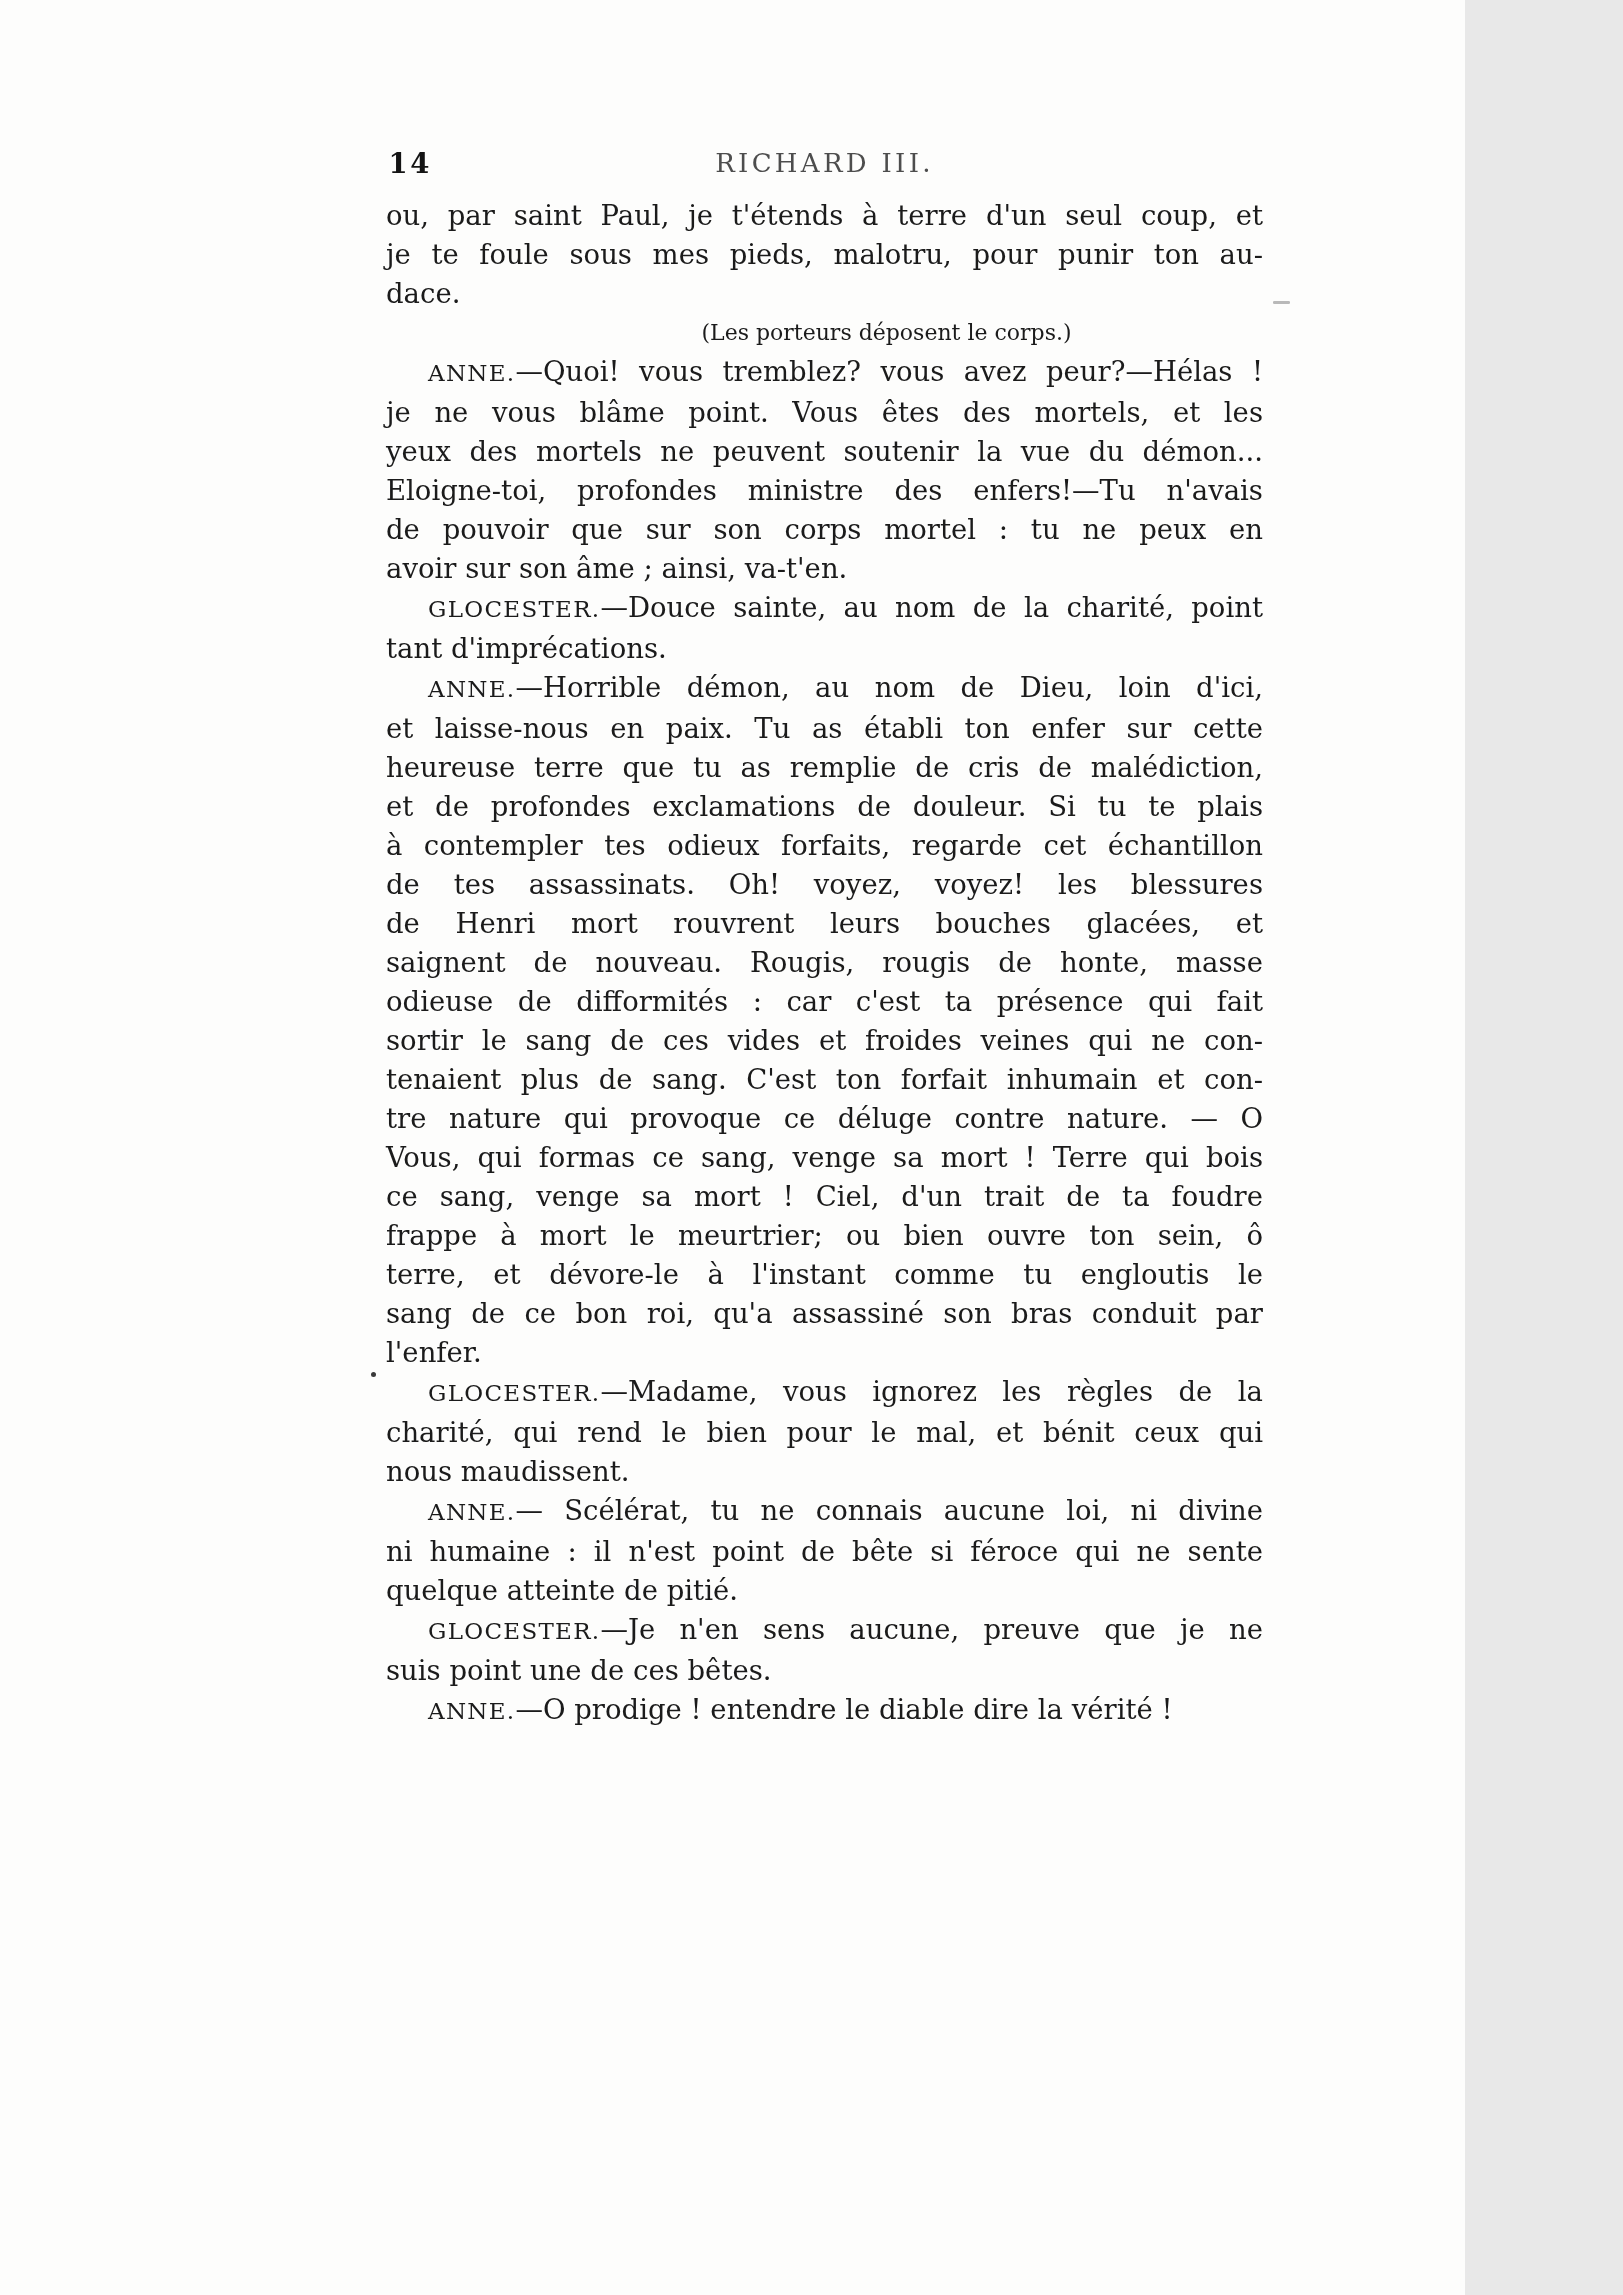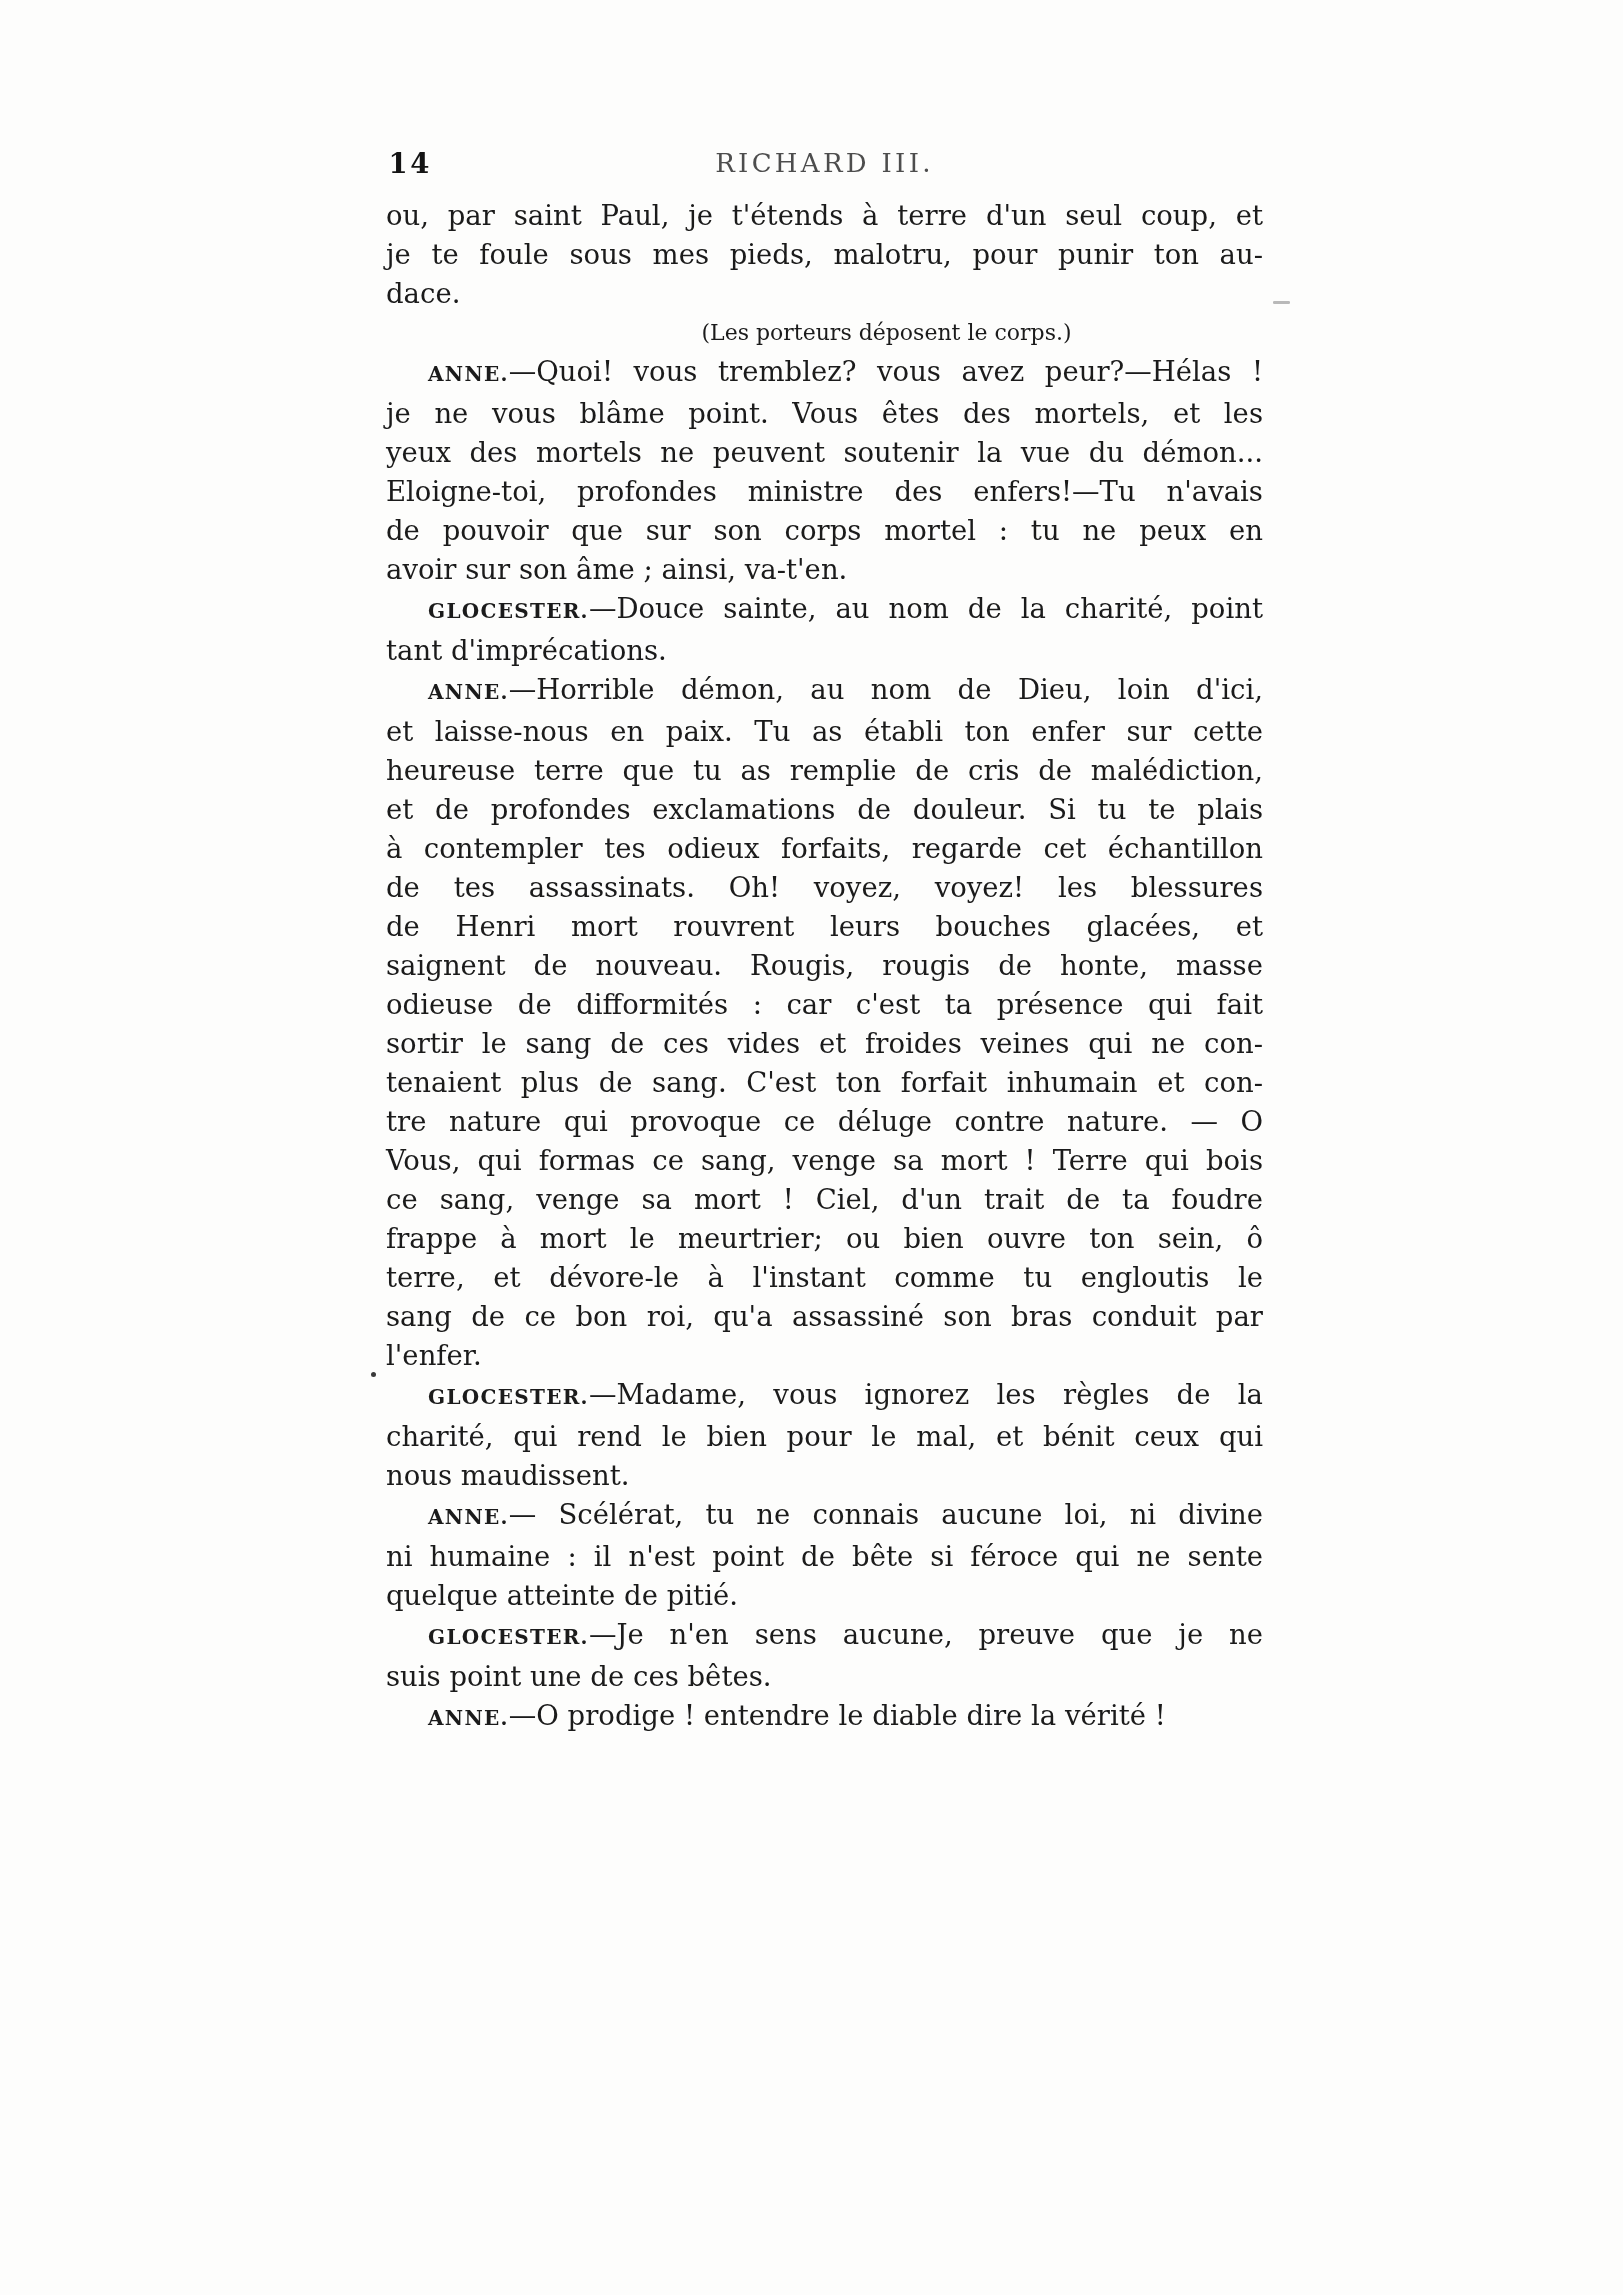--- a/index.html
+++ b/index.html
@@ -1,18 +1,18 @@
 <!DOCTYPE html>
 <html style="font-size:10.5px"><head>
 <meta charset="utf-8">
 <style>
   html,body{margin:0;padding:0;background:#e8e8e8;}
   .page{
     position:relative;
-    width:1623px;height:2295px;
+    width:1465px;height:2295px;
     background:#fdfdfc;
     overflow:hidden;
     font-family:"DejaVu Serif","Liberation Serif",serif;
     color:#1b1b1b;
   }
   
   .header{position:absolute;top:147px;left:386px;width:877px;height:39px;}
   .page-number{
     position:absolute;left:2.6px;top:0;
     font-size:27.5px;font-weight:bold;letter-spacing:2.6px;color:#141414;
@@ -28,23 +28,23 @@
     position:absolute;left:386px;top:196px;width:877px;
     font-size:27.5px;line-height:39px;
   }
   .line{
     text-align:justify;
     text-align-last:justify;
   }
   .line.end{text-align-last:left;}
   .line.first{text-indent:42px;}
   .speaker{
-    font-size:20px;
+    font-size:23px;
     letter-spacing:1.3px;
-    font-weight:bold;
+    font-weight:normal;
   }
   .stage-direction{
     text-align:center;text-align-last:center;
     font-size:22px;
     padding-left:124px;
     line-height:39px;
   }
   .para{margin:0;}
   
   .ink-speck{

